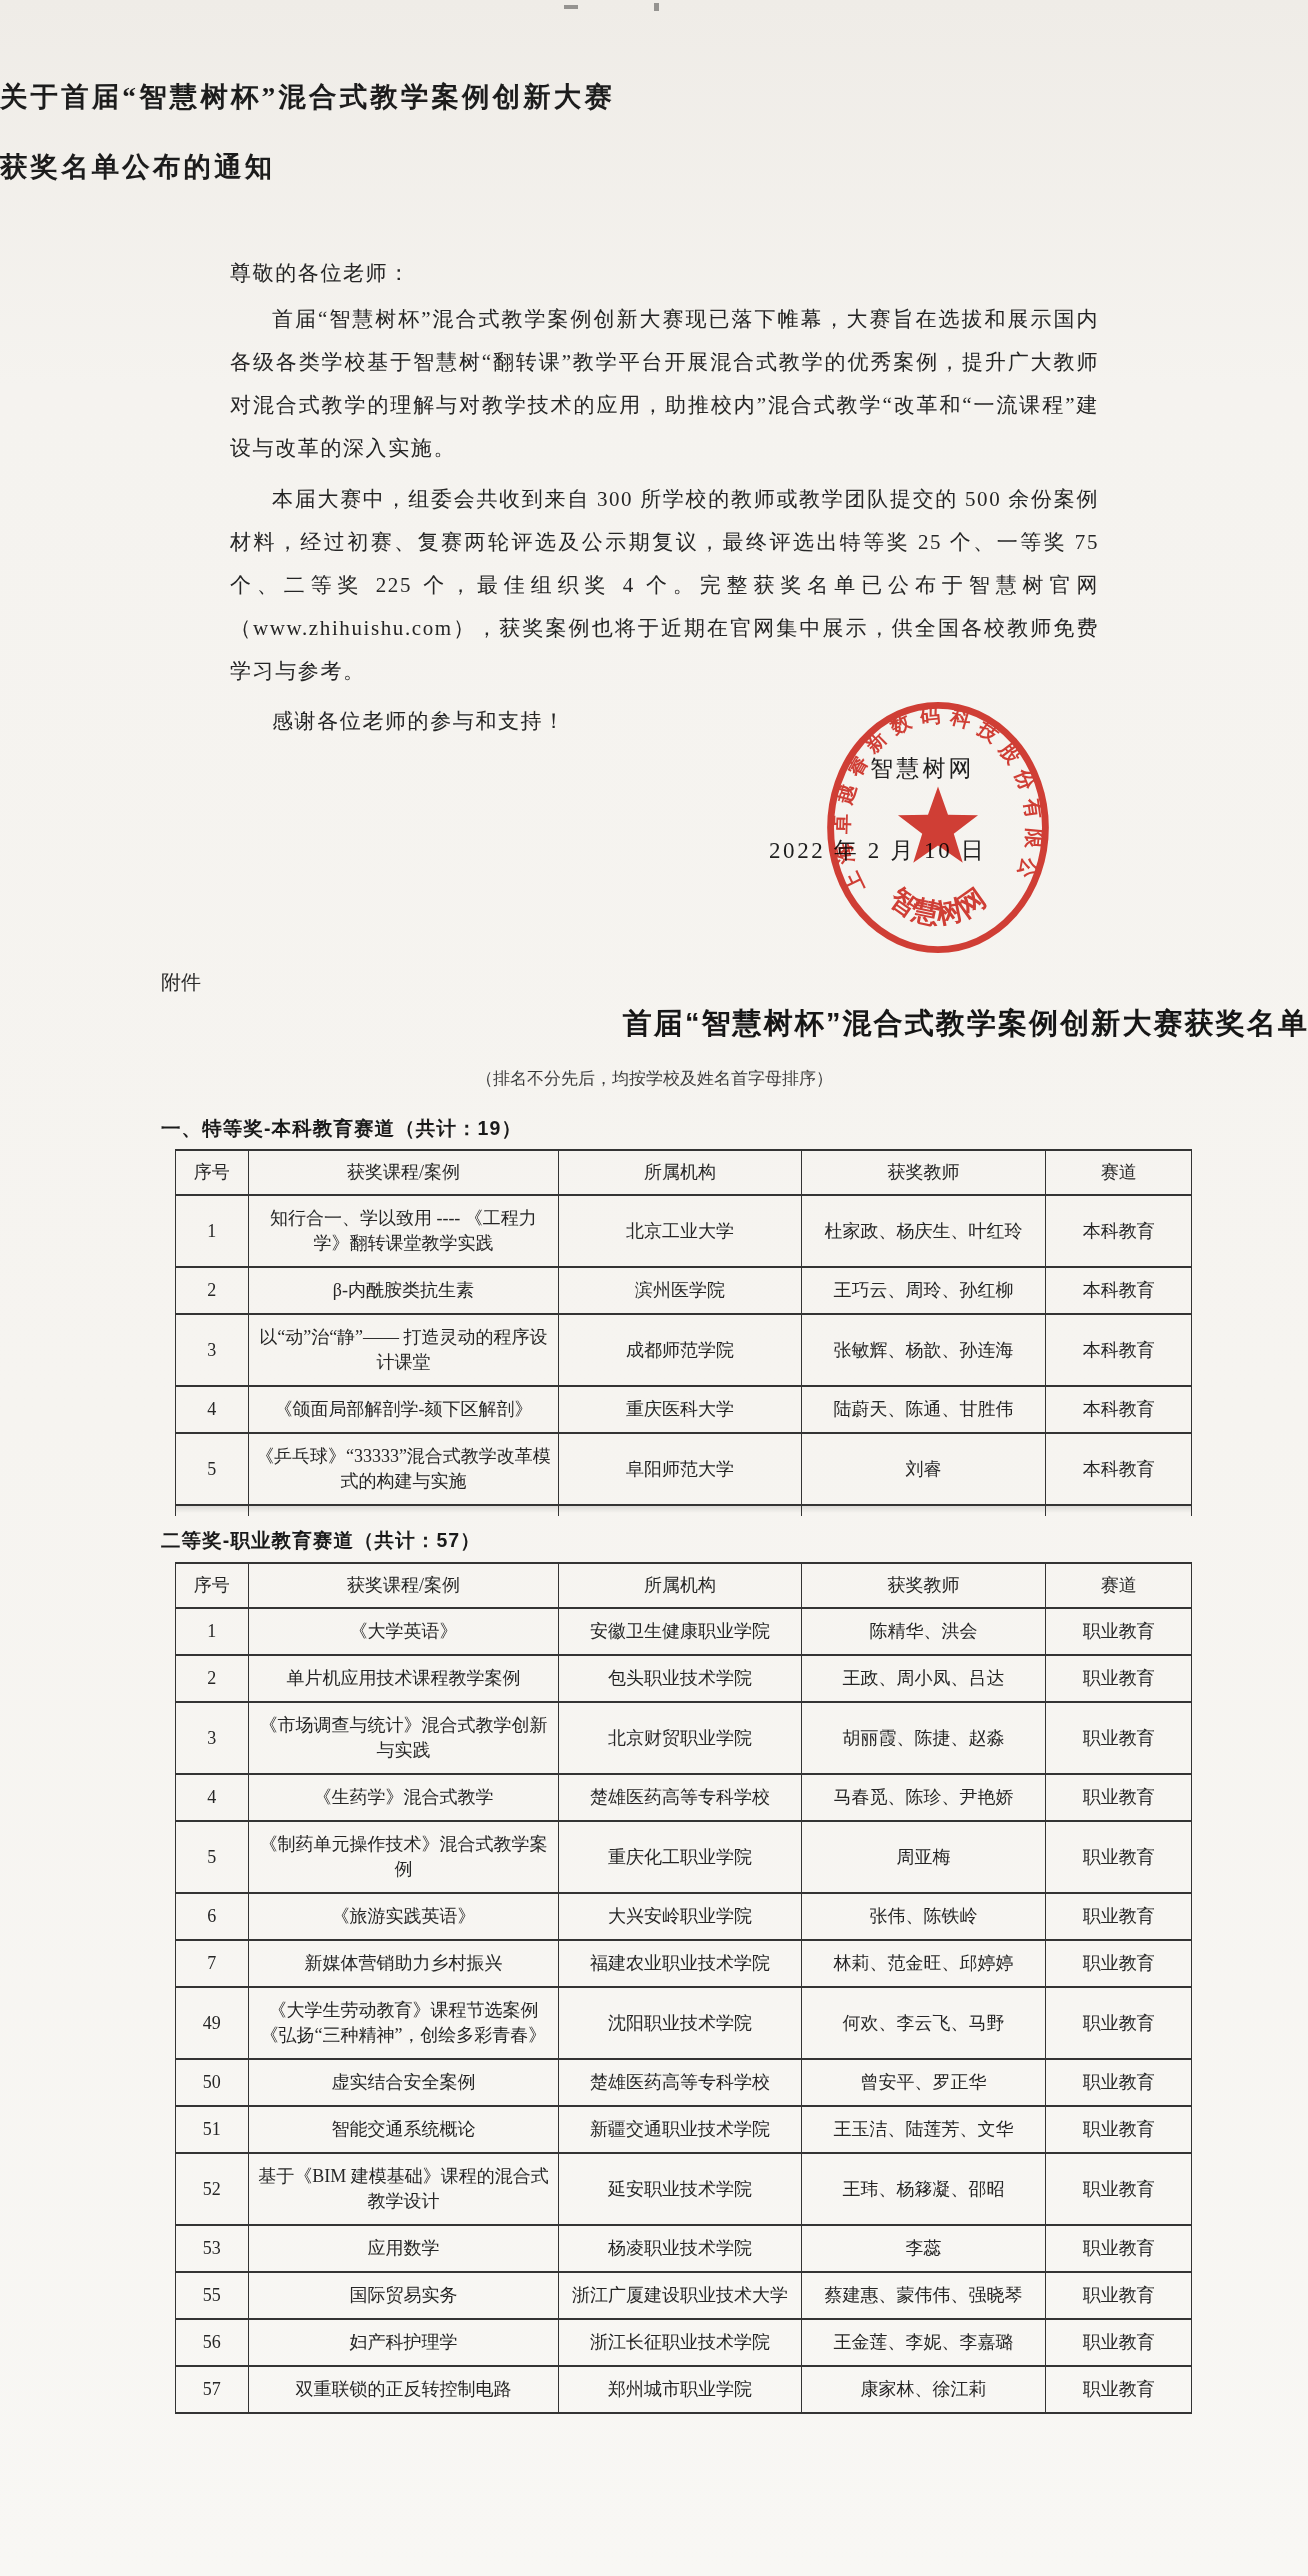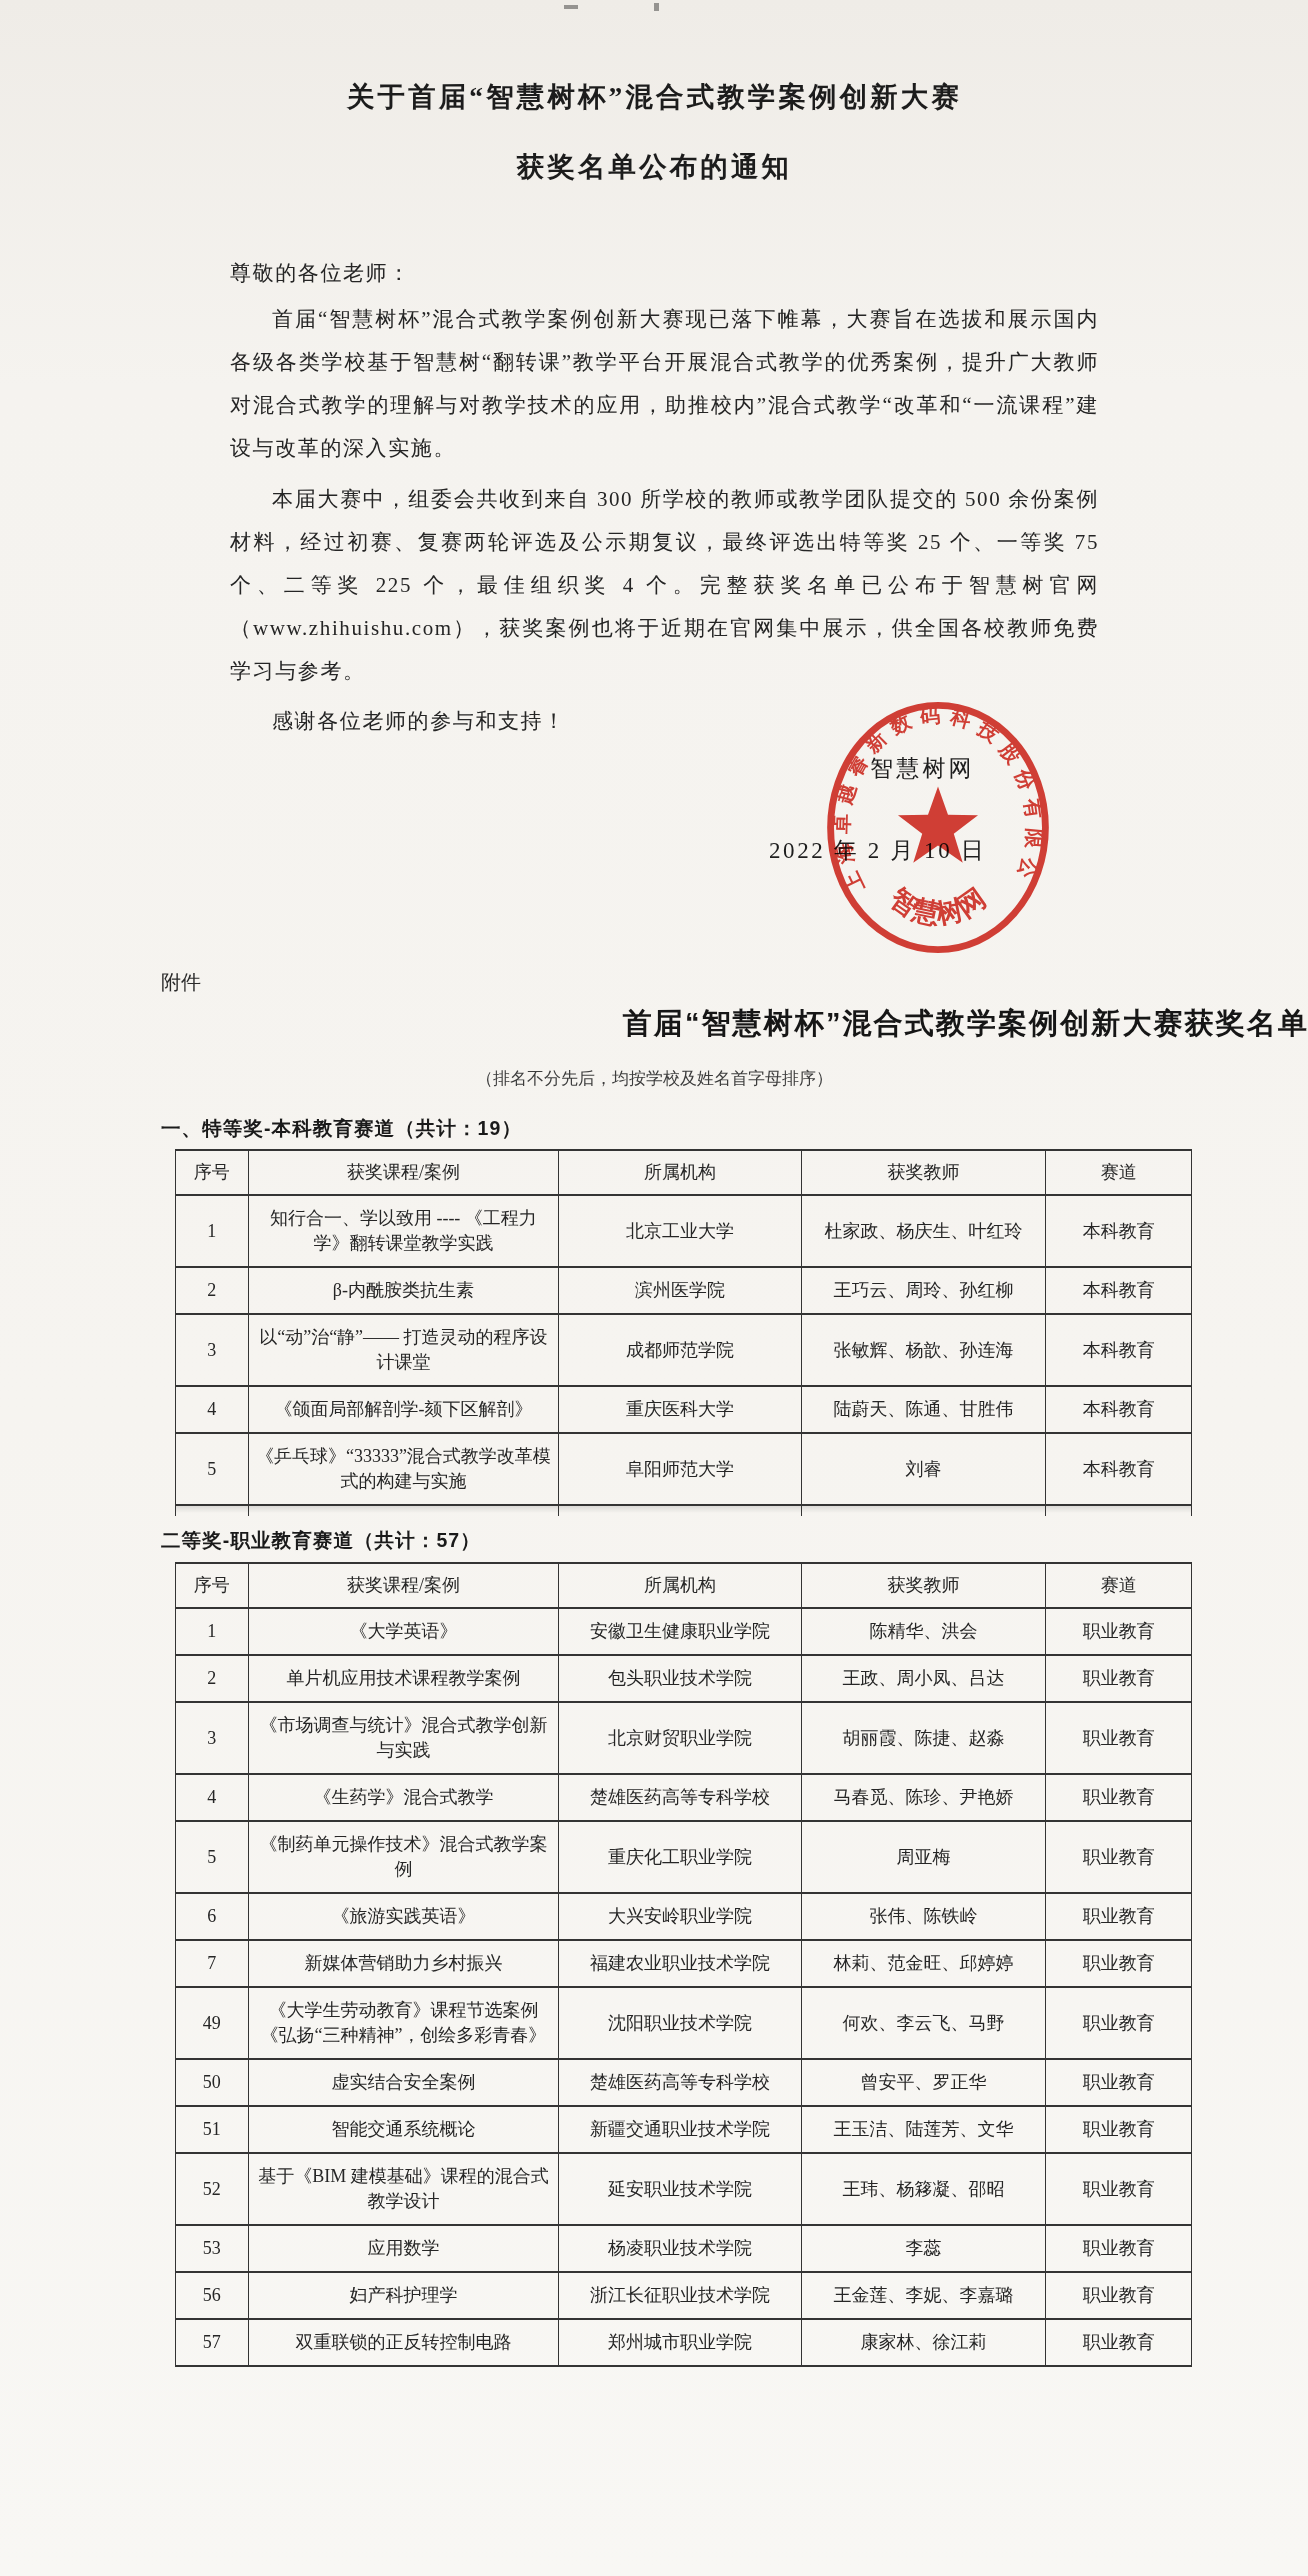--- a/index.html
+++ b/index.html
@@ -9,21 +9,21 @@
     margin:0 auto;
     background:linear-gradient(180deg,#efece7 0%,#f5f3ef 15%,#f6f4f0 55%,#f8f7f4 100%);
     font-family:"Liberation Serif", serif;
     color:#222;
     overflow:hidden;
   }
   
   .scan-mark { position:absolute; background:#4a4a48; opacity:.55; }
 
   
-  .notice-title { position:absolute; left:0; width:100%; text-align:center;
+  .notice-title { position:absolute; left:0; width:100%; 
     font-size:27.4px; font-weight:bold; letter-spacing:3.2px; color:#1c1c1c; }
   .t1 { top:79px; }
   .t2 { top:149px; }
 
   .notice-body { position:absolute; left:230px; top:252px; width:869px;
     font-size:21px; line-height:43px; letter-spacing:1.6px; text-align:justify; color:#252525; }
   .notice-body .salutation { margin:0 0 3.2px 0; }
   .notice-body p.para { margin:0 0 7.4px 0; text-indent:2em; }
 
   .sig-name { position:absolute; left:870px; top:753px; font-size:23px; letter-spacing:3.2px; color:#1e1e1e; z-index:1; }
@@ -256,20 +256,27 @@
             <td class="c4">职业教育</td>
           </tr>
           <tr>
             <td class="c0">53</td>
             <td class="c1">应用数学</td>
             <td class="c2">杨凌职业技术学院</td>
             <td class="c3">李蕊</td>
             <td class="c4">职业教育</td>
           </tr>
           <tr>
+            <td class="c0">55</td>
+            <td class="c1">国际贸易实务</td>
+            <td class="c2">浙江广厦建设职业技术大学</td>
+            <td class="c3">蔡建惠、蒙伟伟、强晓琴</td>
+            <td class="c4">职业教育</td>
+          </tr>
+          <tr>
             <td class="c0">56</td>
             <td class="c1">妇产科护理学</td>
             <td class="c2">浙江长征职业技术学院</td>
             <td class="c3">王金莲、李妮、李嘉璐</td>
             <td class="c4">职业教育</td>
           </tr>
           <tr>
             <td class="c0">57</td>
             <td class="c1">双重联锁的正反转控制电路</td>
             <td class="c2">郑州城市职业学院</td>

